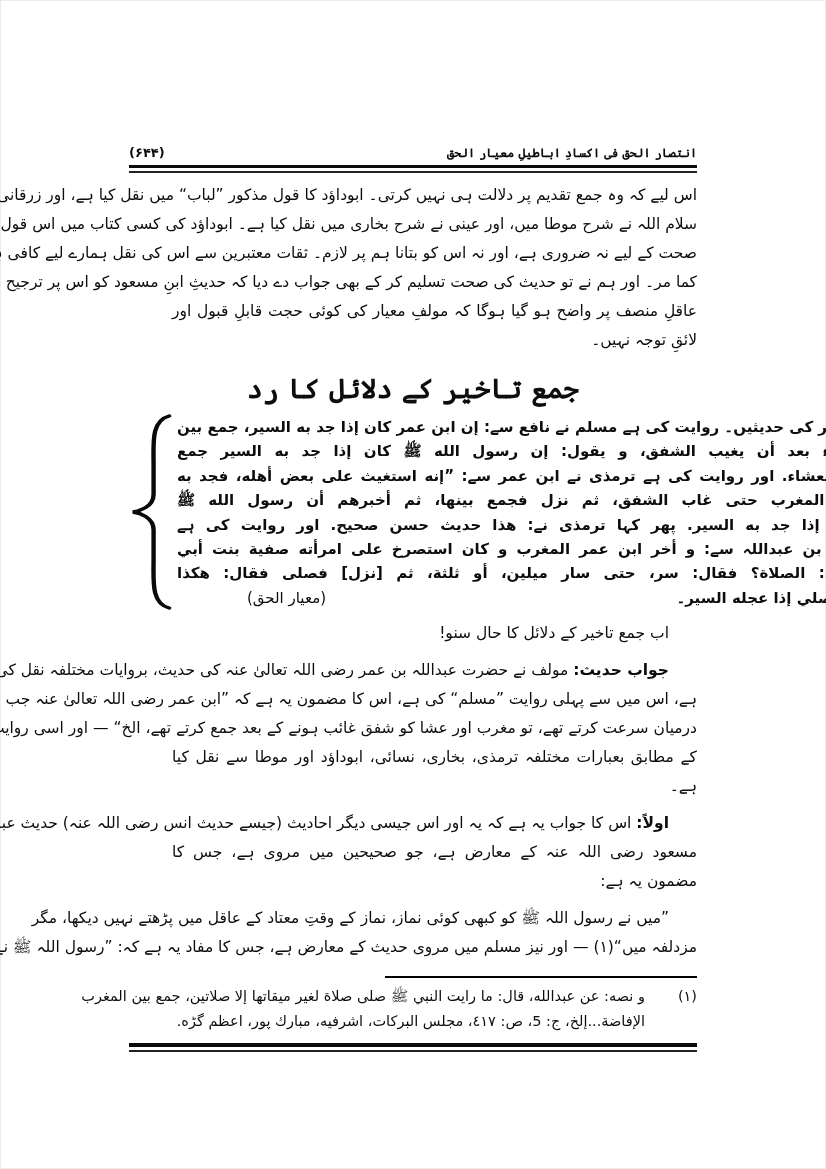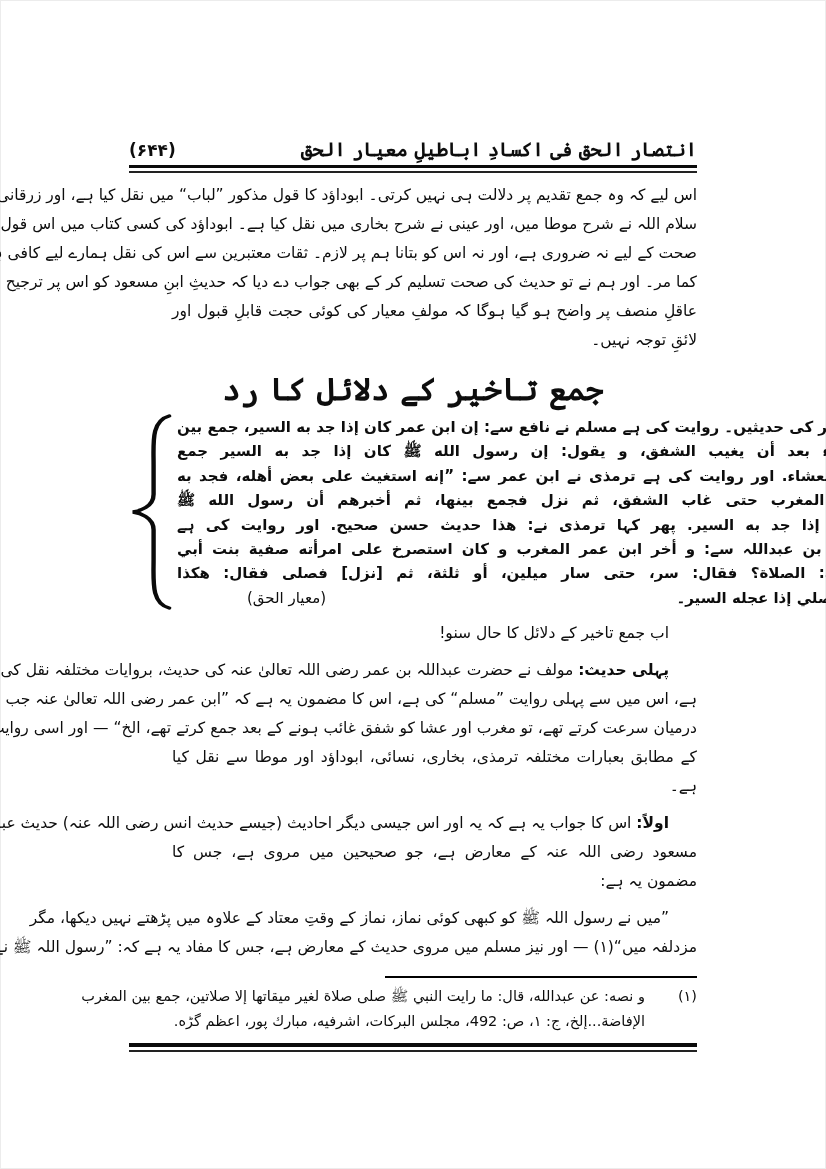--- a/index.html
+++ b/index.html
@@ -17,25 +17,25 @@
     top:120px;right:129px;
     width:568px;
     direction:rtl;
   }
   
   .header-row{
     display:flex;justify-content:space-between;align-items:flex-end;
     height:40px;
   }
   .book-title{
-    font-weight:bold;font-size:19px;
+    font-weight:bold;font-size:12px;
     font-family:"DejaVu Serif",serif;
     letter-spacing:-0.5px;
   }
-  .page-number{font-size:17px;font-weight:bold;direction:ltr;}
+  .page-number{font-size:13px;font-weight:bold;direction:ltr;}
   .double-rule{
     margin-top:5px;height:3px;
     border-top:3px solid #0a0a0a;
     border-bottom:2px solid #222;
   }
   .double-rule.bottom{
     border-top:4px solid #0a0a0a;
     border-bottom:2px solid #222;
     margin-top:10px;
   }
@@ -44,21 +44,21 @@
   .bline{
     line-height:29px;
     text-align:justify;text-align-last:justify;
     white-space:nowrap;
   }
   .bline.endline{text-align-last:right;white-space:normal;margin-left:43px;}
   .bline.indent{padding-right:28px;}
   .bold{font-weight:bold;}
   
   .section-heading{
-    text-align:center;font-weight:bold;font-size:31px;
+    text-align:center;font-weight:bold;font-size:27px;
     font-family:"DejaVu Serif",serif;
     margin:12px 0 0 0;line-height:44px;
     letter-spacing:-0.5px;
   }
   
   .quote-box{
     display:flex;direction:ltr;align-items:stretch;
     height:198px;margin-top:2px;
   }
   .brace{width:44px;flex:0 0 44px;}
@@ -142,41 +142,41 @@
         </div>
       </div>
 
     </div>
 
     <div class="para">
       <div class="bline endline indent">اب جمع تاخیر کے دلائل کا حال سنو!</div>
     </div>
 
     <div class="para">
-      <div class="bline indent"><span class="bold">پہلی حدیث:</span><span> مولف نے حضرت عبداللہ بن عمر رضی اللہ تعالیٰ عنہ کی حدیث، بروایات مختلفہ نقل کی</span></div>
+      <div class="bline indent"><span class="bold">جواب حدیث:</span><span> مولف نے حضرت عبداللہ بن عمر رضی اللہ تعالیٰ عنہ کی حدیث، بروایات مختلفہ نقل کی</span></div>
       <div class="bline">ہے، اس میں سے پہلی روایت ”مسلم“ کی ہے، اس کا مضمون یہ ہے کہ ”ابن عمر رضی اللہ تعالیٰ عنہ جب سفر کے</div>
       <div class="bline">درمیان سرعت کرتے تھے، تو مغرب اور عشا کو شفق غائب ہونے کے بعد جمع کرتے تھے، الخ“ — اور اسی روایت</div>
       <div class="bline endline">کے مطابق بعبارات مختلفہ ترمذی، بخاری، نسائی، ابوداؤد اور موطا سے نقل کیا ہے۔</div>
     </div>
 
     <div class="para">
       <div class="bline indent"><span class="bold">اولاً:</span><span> اس کا جواب یہ ہے کہ یہ اور اس جیسی دیگر احادیث (جیسے حدیث انس رضی اللہ عنہ) حدیث عبداللہ بن</span></div>
       <div class="bline endline">مسعود رضی اللہ عنہ کے معارض ہے، جو صحیحین میں مروی ہے، جس کا مضمون یہ ہے:</div>
     </div>
 
     <div class="para">
-      <div class="bline indent">”میں نے رسول اللہ ﷺ کو کبھی کوئی نماز، نماز کے وقتِ معتاد کے علاوہ میں پڑھتے نہیں دیکھا، مگر</div>
+      <div class="bline indent">”میں نے رسول اللہ ﷺ کو کبھی کوئی نماز، نماز کے وقتِ معتاد کے عاقل میں پڑھتے نہیں دیکھا، مگر</div>
       <div class="bline">مزدلفہ میں“(۱) — اور نیز مسلم میں مروی حدیث کے معارض ہے، جس کا مفاد یہ ہے کہ: ”رسول اللہ ﷺ نے</div>
     </div>
 
     <div class="footnote-sep"></div>
     <div class="footnote">
       <div class="footnote-marker">(۱)</div>
       <div class="footnote-lines">
         <div class="fline">و نصه: عن عبدالله، قال: ما رايت النبي ﷺ صلى صلاة لغير ميقاتها إلا صلاتين، جمع بين المغرب</div>
-        <div class="fline endline">الإفاضة...إلخ، ج: ١، ص: 492، مجلس البركات، اشرفيه، مبارك پور، اعظم گڑه.</div>
+        <div class="fline endline">الإفاضة...إلخ، ج: 5، ص: ٤١٧، مجلس البركات، اشرفيه، مبارك پور، اعظم گڑه.</div>
       </div>
     </div>
 
     <div class="double-rule bottom"></div>
 
   </div>
 </div>
 
 </body></html>

